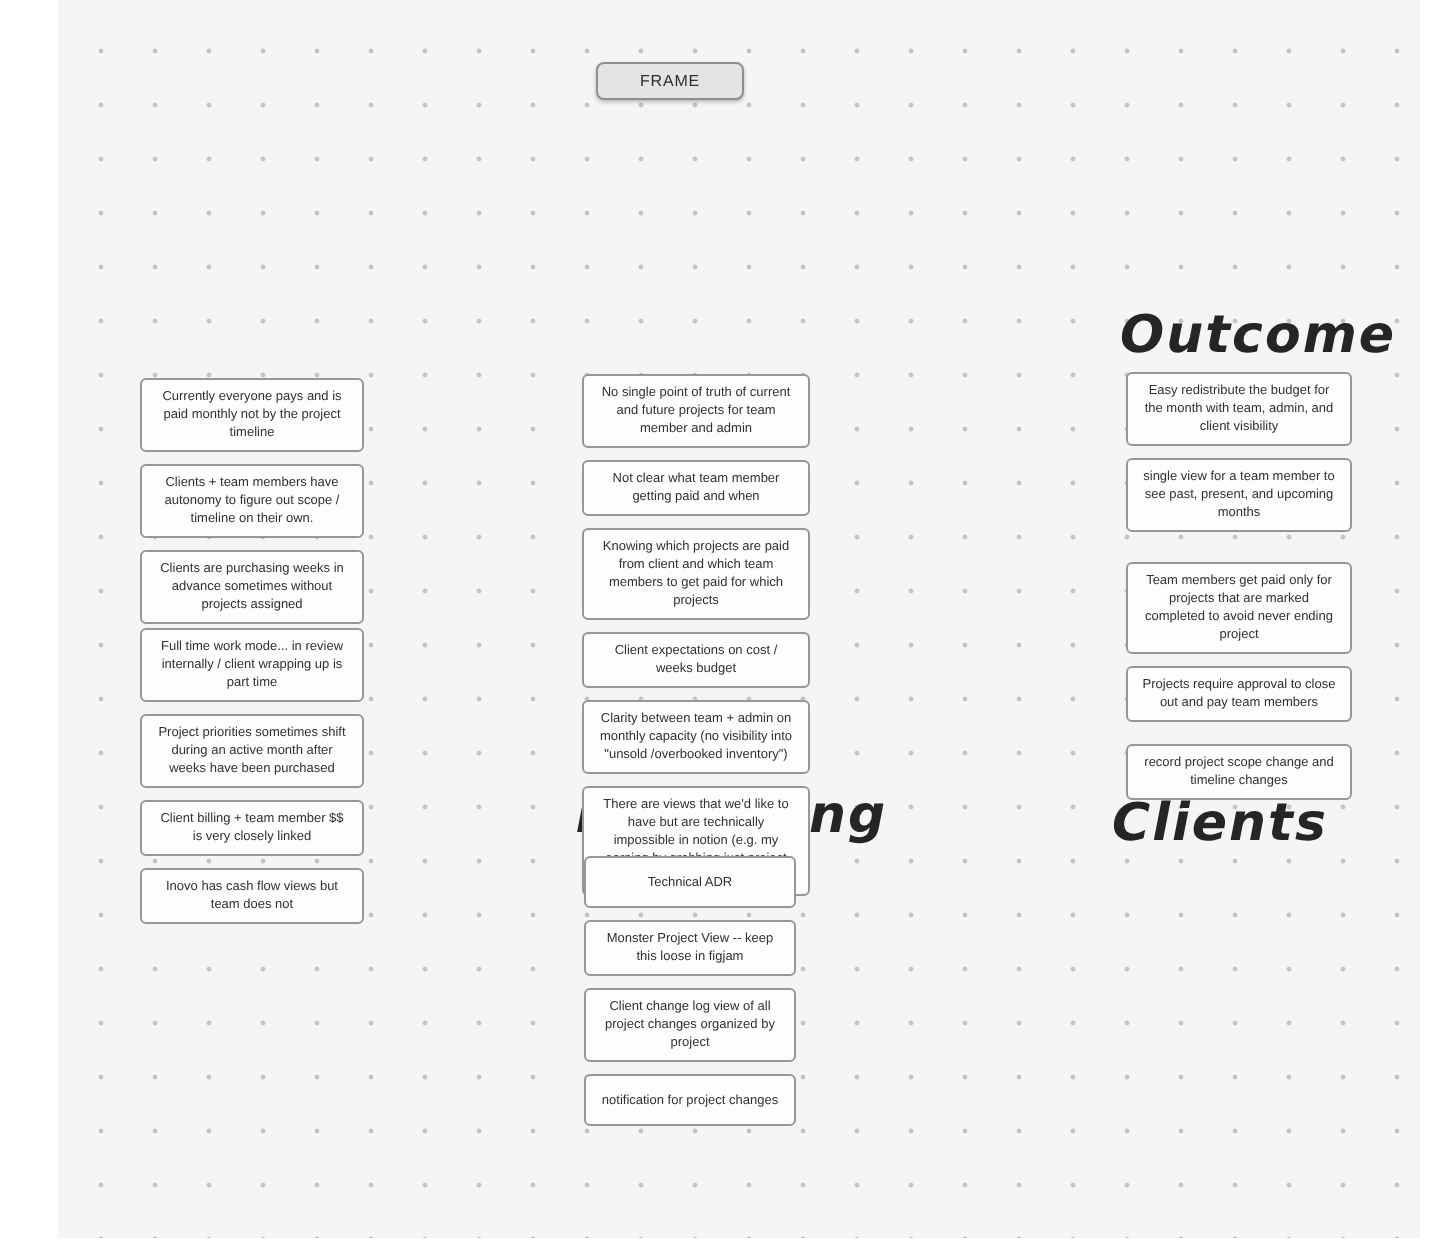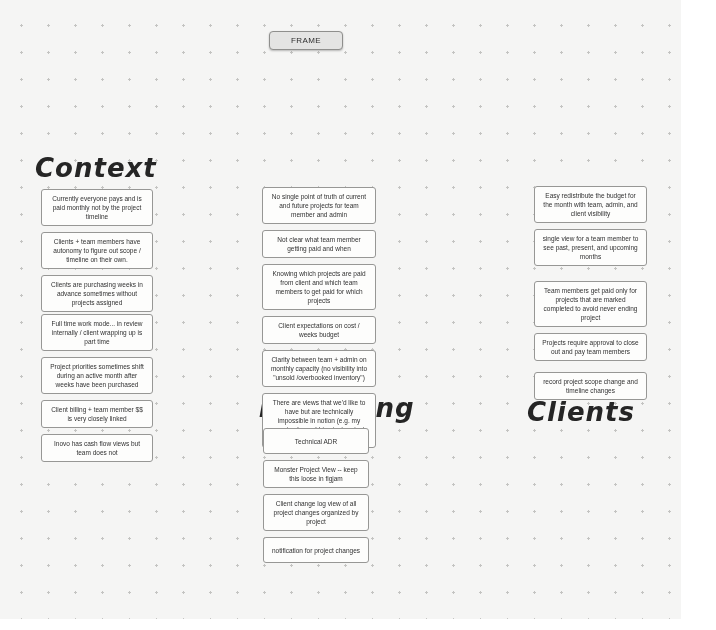--- a/index.html
+++ b/index.html
@@ -6,20 +6,21 @@
   html,body { width:716px; height:630px; }
   body { font-family:"Liberation Sans", sans-serif; }
 
   .canvas {
     position:relative; width:681px; height:630px;
     background-color:#f5f5f4;
     background-image: radial-gradient(circle, #c4c4c2 1px, transparent 1.4px);
     background-size: 27px 27px;
     background-position: 8px 12px;
     overflow:hidden;
+    margin-left:29px;
   }
 
   .frame-chip {
     position:absolute; left:269px; top:31px; width:74px; height:19px;
     background:#e4e4e3; border:1px solid #8f8f8d; border-radius:4px;
     box-shadow:0 1px 2px rgba(0,0,0,.25);
     display:flex; align-items:center; justify-content:center;
     font-size:8px; letter-spacing:.4px; color:#2e2e2e;
   }
 
@@ -57,21 +58,21 @@
   .bottom-bar { position:absolute; left:0; bottom:0; width:716px; height:11px; background:#ffffff; }
 </style>
 </head>
 <body>
 
 <div class="canvas">
 
   <div class="frame-chip">FRAME</div>
 
 
-  <div class="section-title hand t-context">Context</div>
+  <div class="section-title hand t-outcome">Outcome</div>
   <div class="section-title hand t-notdoing">Not Doing</div>
   <div class="section-title hand t-appetite">Clients</div>
 
   <div class="col col-context">
     <div class="note">Currently everyone pays and is paid monthly not by the project timeline</div>
     <div class="note">Clients + team members have autonomy to figure out scope / timeline on their own.</div>
     <div class="note">Clients are purchasing weeks in advance sometimes without projects assigned</div>
     <div class="note">Full time work mode... in review internally / client wrapping up is part time</div>
     <div class="note">Project priorities sometimes shift during an active month after weeks have been purchased</div>
     <div class="note">Client billing + team member $$ is very closely linked</div>

